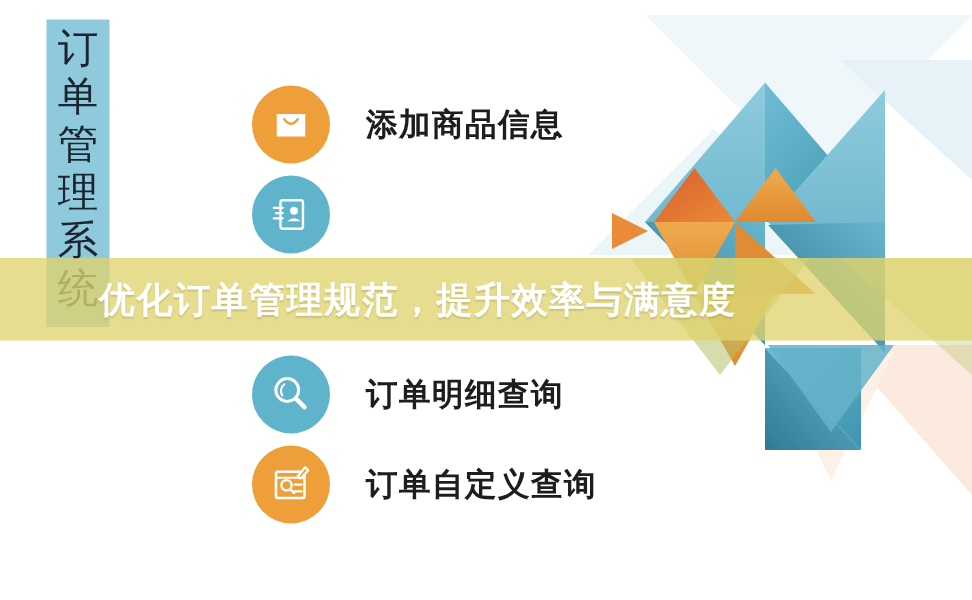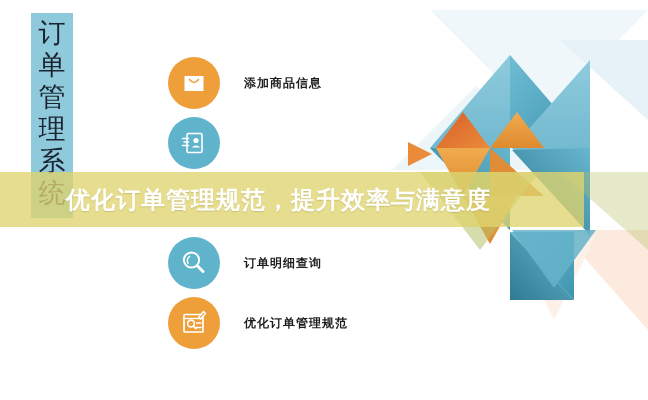--- a/index.html
+++ b/index.html
@@ -65,33 +65,33 @@
   .icon-circle{
     width:52px;height:52px;
     border-radius:50%;
     flex:0 0 52px;
     display:flex;align-items:center;justify-content:center;
   }
   .icon-circle svg{display:block;}
 
   .menu-label{
     margin-left:24px;
-    font-size:12px;
+    font-size:21px;
     font-weight:700;
     color:#1d1d1d;
     letter-spacing:1px;
     white-space:nowrap;
     font-family:"DejaVu Sans","Liberation Sans",sans-serif;
   }
 
   
   #banner{
     position:absolute;
     left:0;top:172px;
-    width:584px;height:55px;
+    width:648px;height:55px;
     background:rgba(223,212,110,0.78);
     display:flex;
     align-items:center;
   }
   #banner-text{
     margin-left:66px;
     font-size:24px;
     font-weight:700;
     color:#ffffff;
     letter-spacing:1px;
@@ -206,21 +206,21 @@
         <svg width="32" height="32" viewBox="0 0 32 32" xmlns="http://www.w3.org/2000/svg">
           <rect x="6" y="7.5" width="19" height="17.5" rx="1" fill="none" stroke="#ffffff" stroke-width="1.7"></rect>
           <line x1="6" y1="11.5" x2="25" y2="11.5" stroke="#ffffff" stroke-width="1.4"></line>
           <circle cx="13" cy="16.5" r="3.4" fill="none" stroke="#ffffff" stroke-width="1.6"></circle>
           <line x1="15.4" y1="19" x2="18" y2="21.6" stroke="#ffffff" stroke-width="1.8" stroke-linecap="round"></line>
           <line x1="18.5" y1="16" x2="23" y2="16" stroke="#ffffff" stroke-width="1.5" stroke-linecap="round"></line>
           <line x1="18.5" y1="20.5" x2="23" y2="20.5" stroke="#ffffff" stroke-width="1.5" stroke-linecap="round"></line>
           <path d="M20.5 10.5 L25.5 4.5 L27.5 6.5 L22.5 12 Z" fill="#ef9f3a" stroke="#ffffff" stroke-width="1.5" stroke-linejoin="round"></path>
         </svg>
       </span>
-      <span class="menu-label">优化订单管理规范</span>
+      <span class="menu-label">订单自定义查询</span>
     </div>
 
   </div>
 
   <div id="banner">
     <span id="banner-text">优化订单管理规范，提升效率与满意度</span>
   </div>
 
 </div>
 

